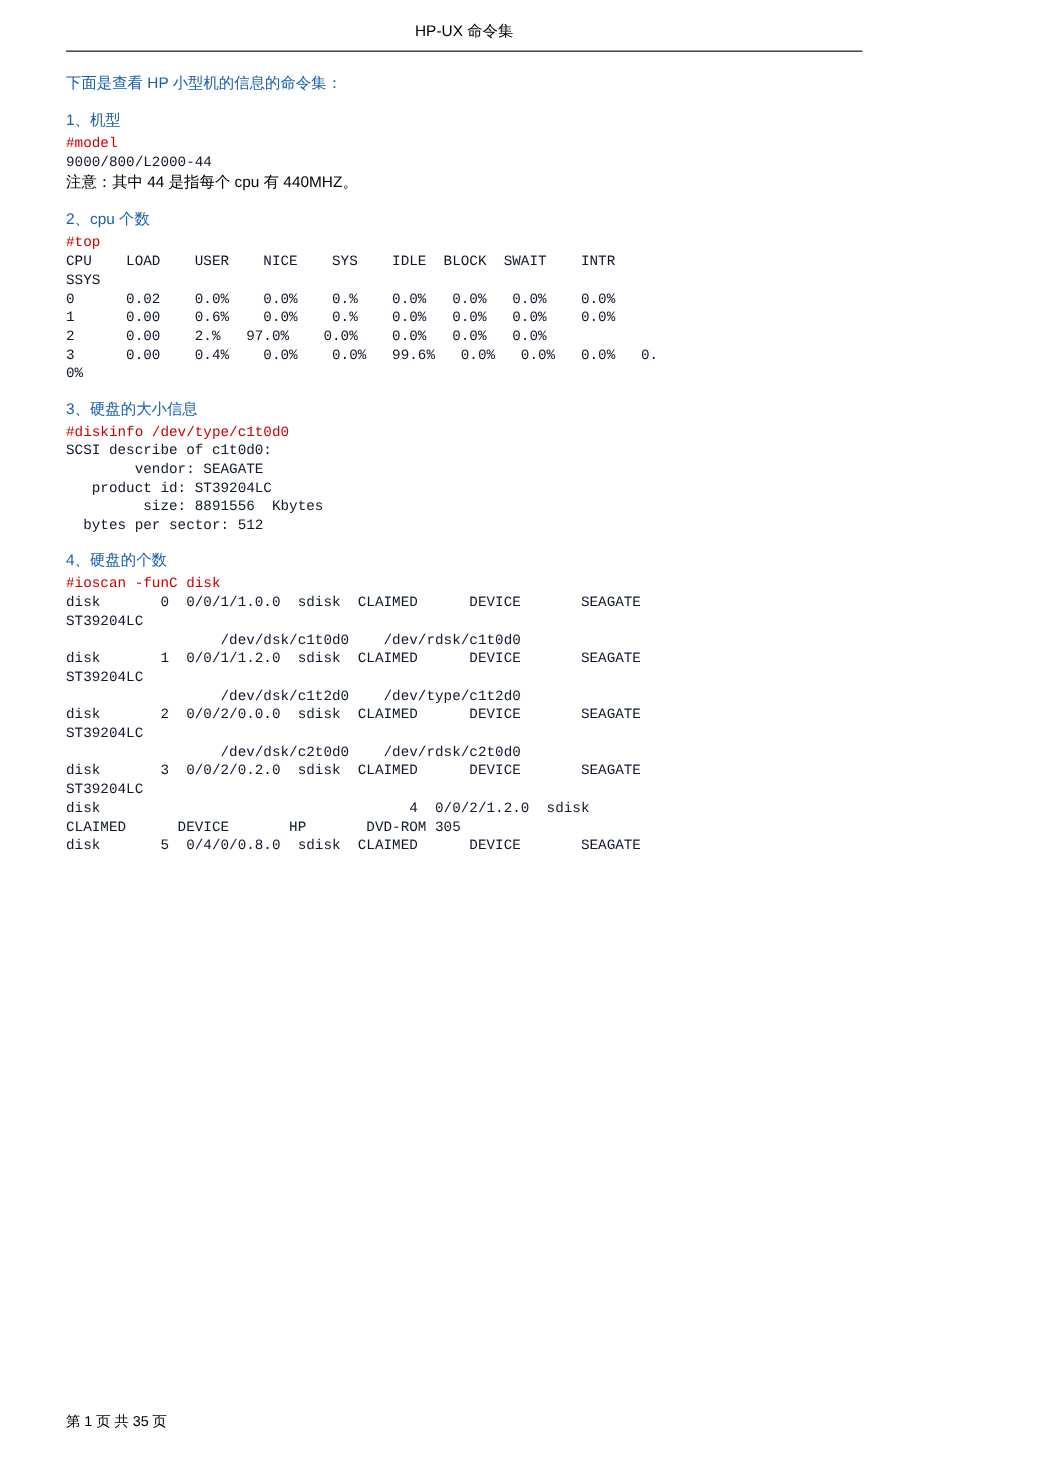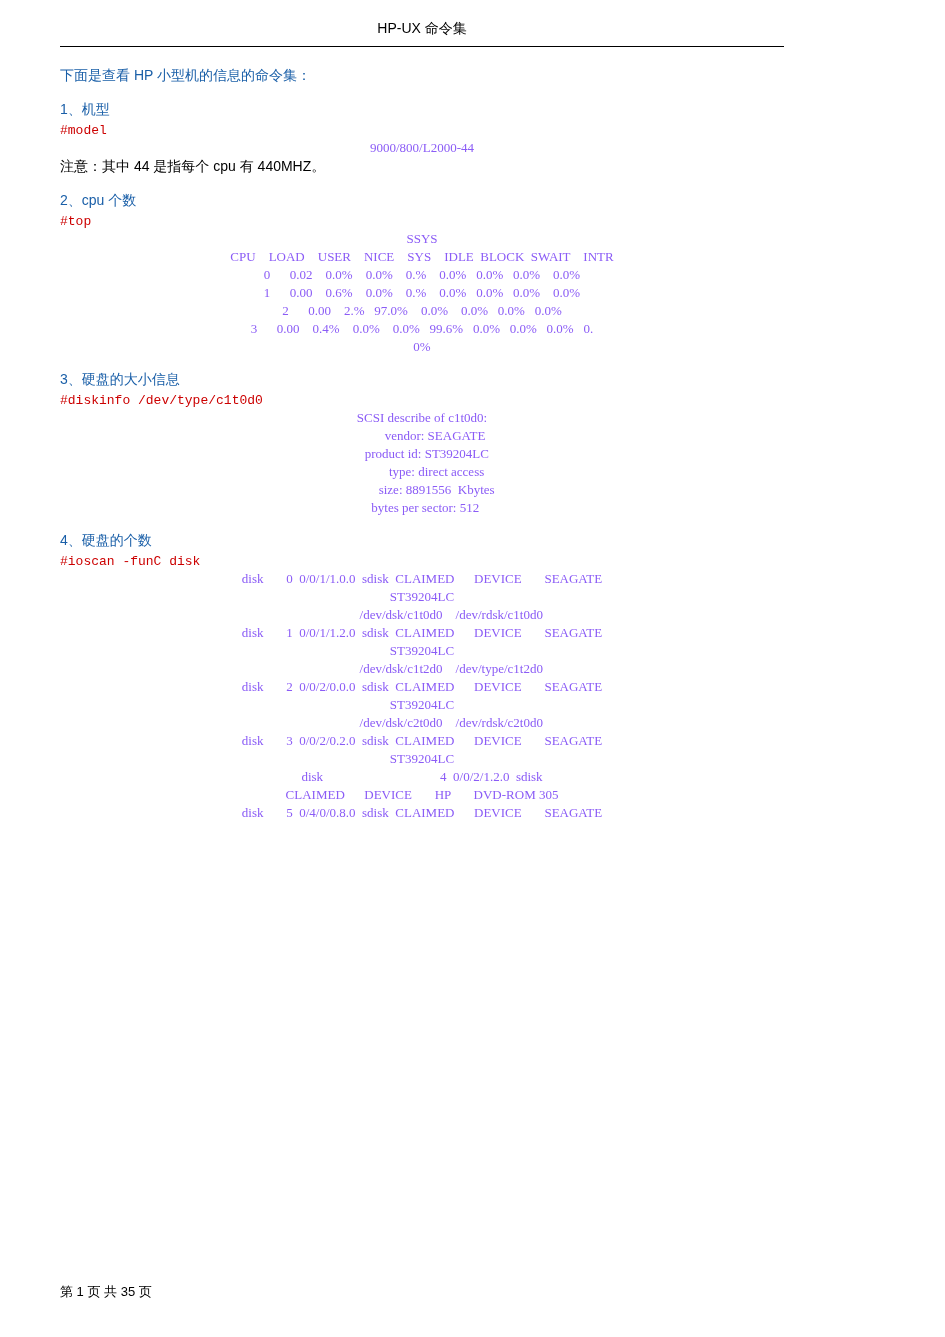--- a/index.html
+++ b/index.html
@@ -40,26 +40,25 @@
       margin-bottom: 4px;
     }
     .code-block {
       font-family: 'Courier New', Courier, monospace;
       font-size: 13px;
       color: #cc0000;
       margin-bottom: 2px;
       white-space: pre;
     }
     .code-output {
-      font-family: Liberation Serif, serif;
+      font-family: Liberation Mono, monospace;
       font-size: 13px;
-      color: #8b5cf6;
+      color: #0f172a;
       white-space: pre;
       margin-bottom: 2px;
-      text-align: center;
     }
     .note-text {
       font-size: 14px;
       color: #000000;
       margin-bottom: 16px;
     }
     .section-block {
       margin-bottom: 16px;
     }
     .page-footer {
@@ -84,36 +83,35 @@
   <div class="section-block">
     <div class="section-title">1、机型</div>
     <div class="code-block">#model</div>
     <div class="code-output">9000/800/L2000-44</div>
     <div class="note-text">注意：其中 44 是指每个 cpu 有 440MHZ。</div>
   </div>
 
   <div class="section-block">
     <div class="section-title">2、cpu 个数</div>
     <div class="code-block">#top</div>
+    <div class="code-output">CPU    LOAD    USER    NICE    SYS    IDLE  BLOCK  SWAIT    INTR</div>
     <div class="code-output">SSYS</div>
-    <div class="code-output">CPU    LOAD    USER    NICE    SYS    IDLE  BLOCK  SWAIT    INTR</div>
     <div class="code-output">0      0.02    0.0%    0.0%    0.%    0.0%   0.0%   0.0%    0.0%</div>
     <div class="code-output">1      0.00    0.6%    0.0%    0.%    0.0%   0.0%   0.0%    0.0%</div>
     <div class="code-output">2      0.00    2.%   97.0%    0.0%    0.0%   0.0%   0.0%</div>
     <div class="code-output">3      0.00    0.4%    0.0%    0.0%   99.6%   0.0%   0.0%   0.0%   0.</div>
     <div class="code-output">0%</div>
   </div>
 
   <div class="section-block">
     <div class="section-title">3、硬盘的大小信息</div>
     <div class="code-block">#diskinfo /dev/type/c1t0d0</div>
     <div class="code-output">SCSI describe of c1t0d0:</div>
     <div class="code-output">        vendor: SEAGATE</div>
     <div class="code-output">   product id: ST39204LC</div>
-    <div class="code-output">         type: direct access</div>
     <div class="code-output">         size: 8891556  Kbytes</div>
     <div class="code-output">  bytes per sector: 512</div>
   </div>
 
   <div class="section-block">
     <div class="section-title">4、硬盘的个数</div>
     <div class="code-block">#ioscan -funC disk</div>
     <div class="code-output">disk       0  0/0/1/1.0.0  sdisk  CLAIMED      DEVICE       SEAGATE</div>
     <div class="code-output">ST39204LC</div>
     <div class="code-output">                  /dev/dsk/c1t0d0    /dev/rdsk/c1t0d0</div>

